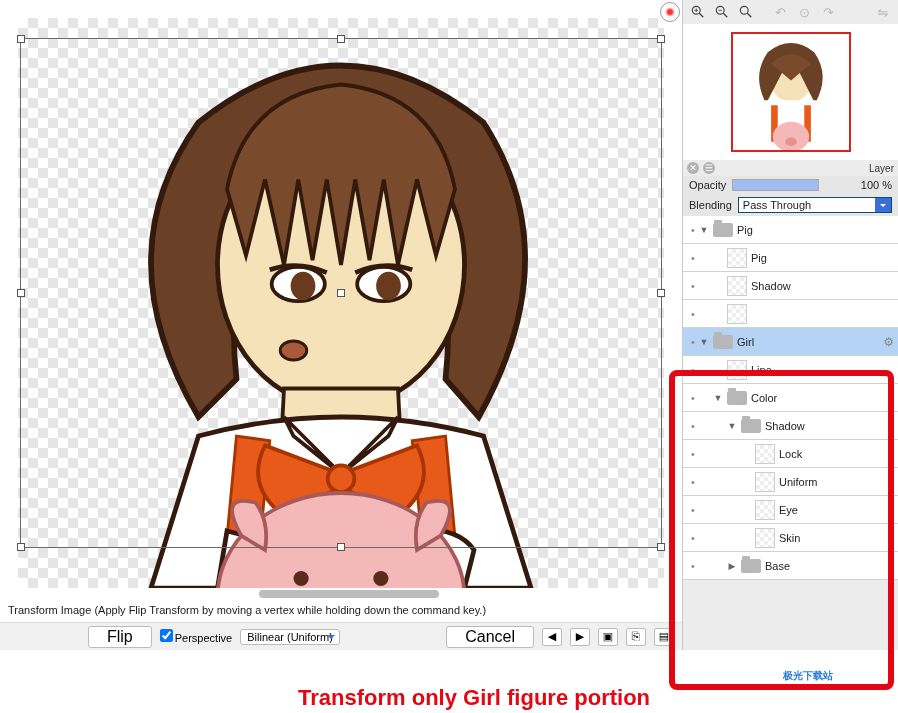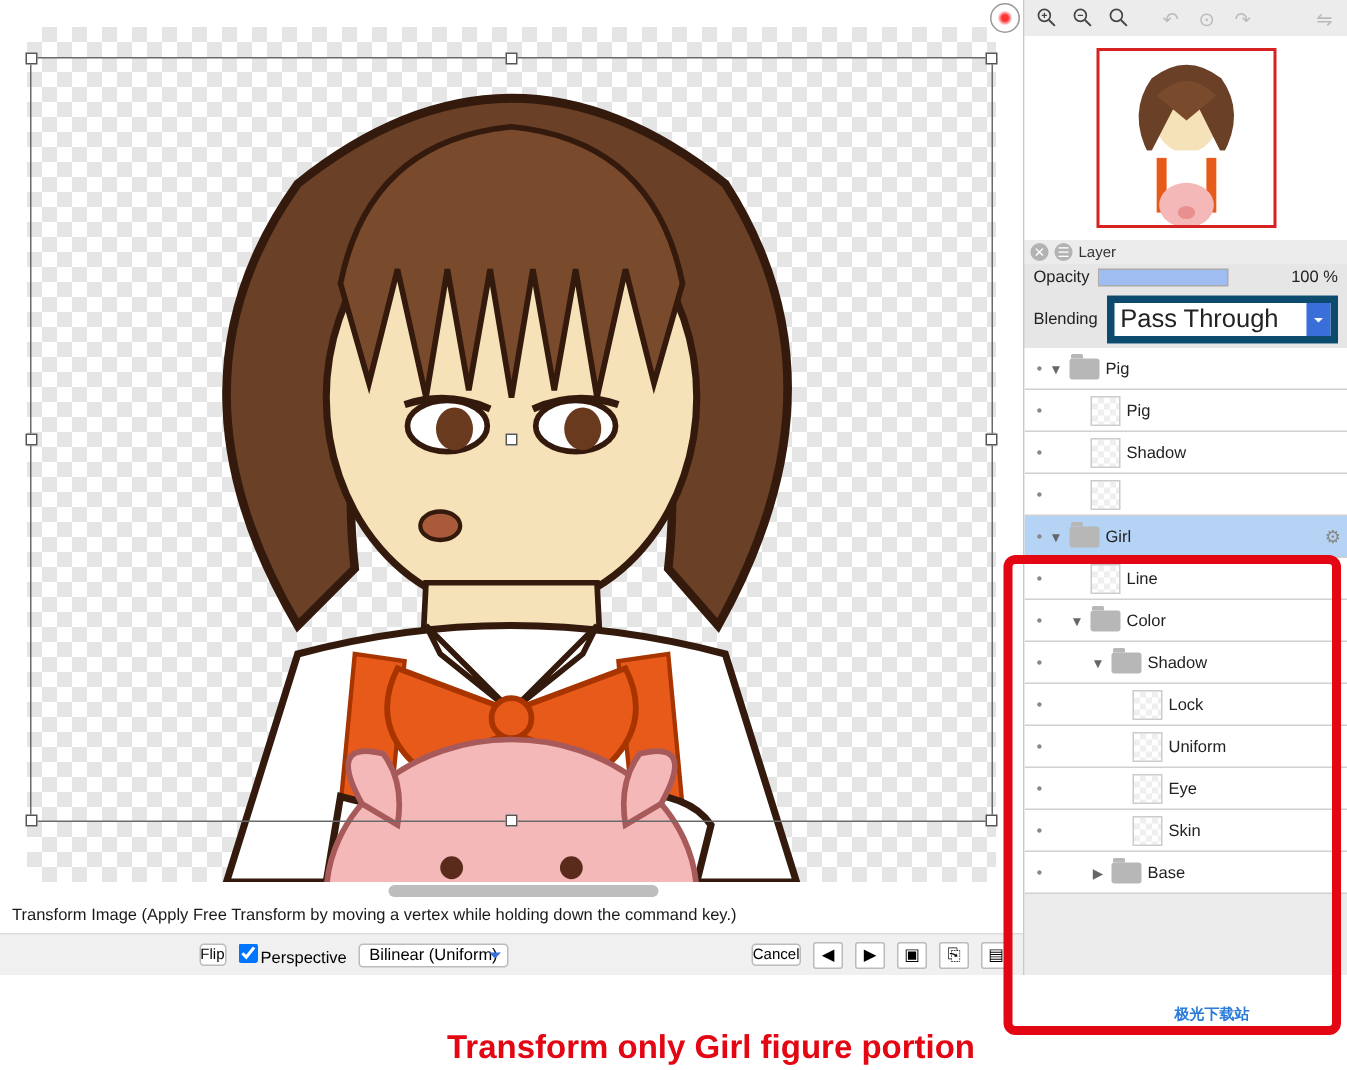--- a/index.html
+++ b/index.html
@@ -22,40 +22,40 @@
   .handle { width: 8px; height: 8px; background: #fff; border: 1px solid #555; position: absolute; }
   .h-tl{top:-4px;left:-4px}.h-tr{top:-4px;right:-4px}.h-bl{bottom:-4px;left:-4px}.h-br{bottom:-4px;right:-4px}
   .h-tc{top:-4px;left:50%;margin-left:-4px}.h-bc{bottom:-4px;left:50%;margin-left:-4px}
   .h-ml{top:50%;left:-4px;margin-top:-4px}.h-mr{top:50%;right:-4px;margin-top:-4px}
   .h-cc{top:50%;left:50%;margin:-4px 0 0 -4px}
   .doc-indicator{position:absolute;top:2px;right:2px;width:20px;height:20px;border-radius:50%;background:#fff;border:1px solid #999;display:flex;align-items:center;justify-content:center;}
   .doc-indicator::after{content:"";width:10px;height:10px;border-radius:50%;background:radial-gradient(circle,#f33 30%,#fff 70%);}
   .hscroll-thumb{position:absolute;bottom:0;left:38%;width:180px;height:8px;background:#bdbdbd;border-radius:4px;}
   .statusbar { font-size: 11px; padding: 6px 8px; color:#1a1a1a; background:#fff;}
   .bottombar { display:flex; align-items:center; gap:8px; padding:4px 8px; background:#f0f0f0; font-size:11px; border-top:1px solid #ddd; height:28px;}
-  .btn{background:#fff;border:1px solid #bbb;border-radius:3px;padding:1px 0;font-size:10px;cursor:pointer;}
+  .btn{background:#fff;border:1px solid #bbb;border-radius:3px;padding:1px 18px;font-size:16px;cursor:pointer;}
   .select{background:#fff;border:1px solid #bbb;border-radius:3px;padding:1px 6px;font-size:11px;cursor:pointer;min-width:100px;position:relative;}
   .select::after{content:"";position:absolute;right:4px;top:50%;width:0;height:0;border:4px solid transparent;border-top-color:#3a6ed8;border-bottom:none;transform:translateY(-2px);}
   input[type=checkbox]{margin:0 2px 0 0;}
 
   .side { width: 216px; background: #e6e6e6; display:flex; flex-direction:column; border-left:1px solid #c9c9c9;}
   .toolrow { display:flex; align-items:center; gap:2px; padding:2px 4px; background:#ececec;}
   .ticon { width:22px; height:20px; display:flex; align-items:center; justify-content:center; color:#444; border-radius:3px; font-size:13px;}
   .ticon.disabled{color:#bbb;}
   .ticon svg{width:14px;height:14px;}
   .thumbwrap{background:#fff;padding:8px;display:flex;justify-content:center;}
   .thumb{width:120px;height:120px;border:2px solid #d62222;position:relative;background:#fff;}
   .thumb svg{width:100%;height:100%;}
   .panelhead{display:flex;align-items:center;padding:2px 4px;background:#ececec;font-size:10px;color:#333;}
   .panelhead .x{width:12px;height:12px;border-radius:50%;background:#b3b3b3;color:#fff;font-size:9px;display:flex;align-items:center;justify-content:center;margin-right:4px;cursor:pointer;}
-  .panelhead .title{flex:1;text-align:left;}
+  .panelhead .title{flex:1;text-align:right;}
   .proprow{display:flex;align-items:center;padding:3px 6px;font-size:11px;color:#222;gap:6px;}
   .slider{flex:1;height:12px;border:1px solid #aaa;background:linear-gradient(to right,#9fbdf0,#9fbdf0);position:relative;}
   .pct{font-size:11px;margin-left:36px;}
-  .combo{flex:1;background:#fff;border:5px solid #0c4a6e;padding:1px 4px;font-size:17px;position:relative;}
+  .combo{flex:1;background:#fff;border:1px solid #0c4a6e;padding:1px 4px;font-size:11px;position:relative;}
   .combo::after{content:"";position:absolute;right:0;top:0;bottom:0;width:16px;background:#3a6ed8;}
   .combo::before{content:"";position:absolute;right:5px;top:50%;width:0;height:0;border:3px solid transparent;border-top-color:#fff;z-index:1;transform:translateY(-1px);}
   .chkrow{display:flex;align-items:center;padding:2px 6px;font-size:10px;gap:3px;}
   .layers{flex:1;overflow:auto;background:#ececec;font-size:11px;}
   .layer{display:flex;align-items:center;height:28px;border-bottom:1px solid #d0d0d0;background:#fff;padding:0 4px;cursor:pointer;}
   .layer.selected{background:#b5d3f5;}
   .layer .arrow{width:10px;color:#666;font-size:9px;text-align:center;}
   .layer .indent{display:inline-block;}
   .layer .thumb-mini{width:20px;height:20px;border:1px solid #ccc;margin:0 4px;background-image:
       linear-gradient(45deg,#eee 25%,transparent 25%),
@@ -131,21 +131,21 @@
         <div class="handle h-ml"></div>
         <div class="handle h-mr"></div>
         <div class="handle h-bl"></div>
         <div class="handle h-bc"></div>
         <div class="handle h-br"></div>
         <div class="handle h-cc"></div>
       </div>
       <div class="doc-indicator"></div>
       <div class="hscroll-thumb"></div>
     </div>
-    <div class="statusbar">Transform Image (Apply Free Transform by moving a vertex while holding down the command key.)</div>
+    <div class="statusbar">Transform Image (Apply Flip Transform by moving a vertex while holding down the command key.)</div>
     <div class="bottombar">
       <div style="flex:.8"></div>
       <button class="btn">Flip</button>
       <label><input type="checkbox" checked="" style=""><span>Perspective</span></label>
       <div class="select">Bilinear (Uniform)</div>
       <div style="flex:1"></div>
       <button class="btn">Cancel</button>
       <div class="tribtn">◀</div>
       <div class="tribtn">▶</div>
       <div class="tribtn">▣</div>

